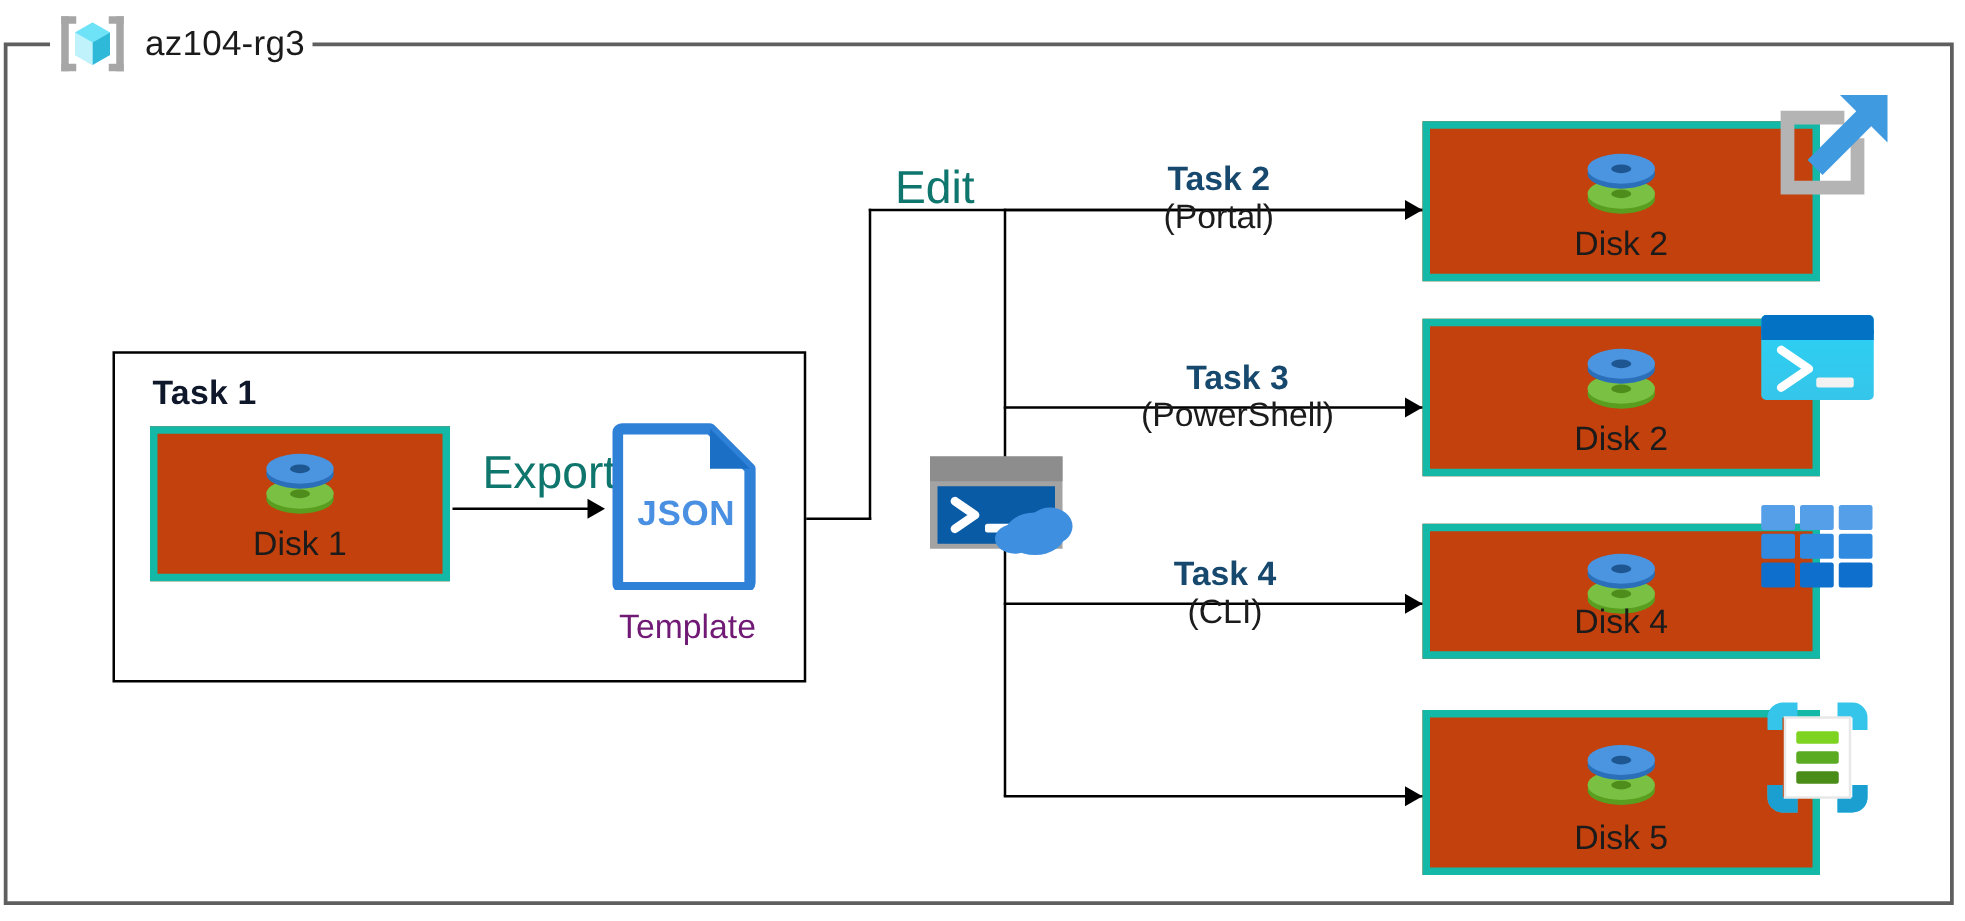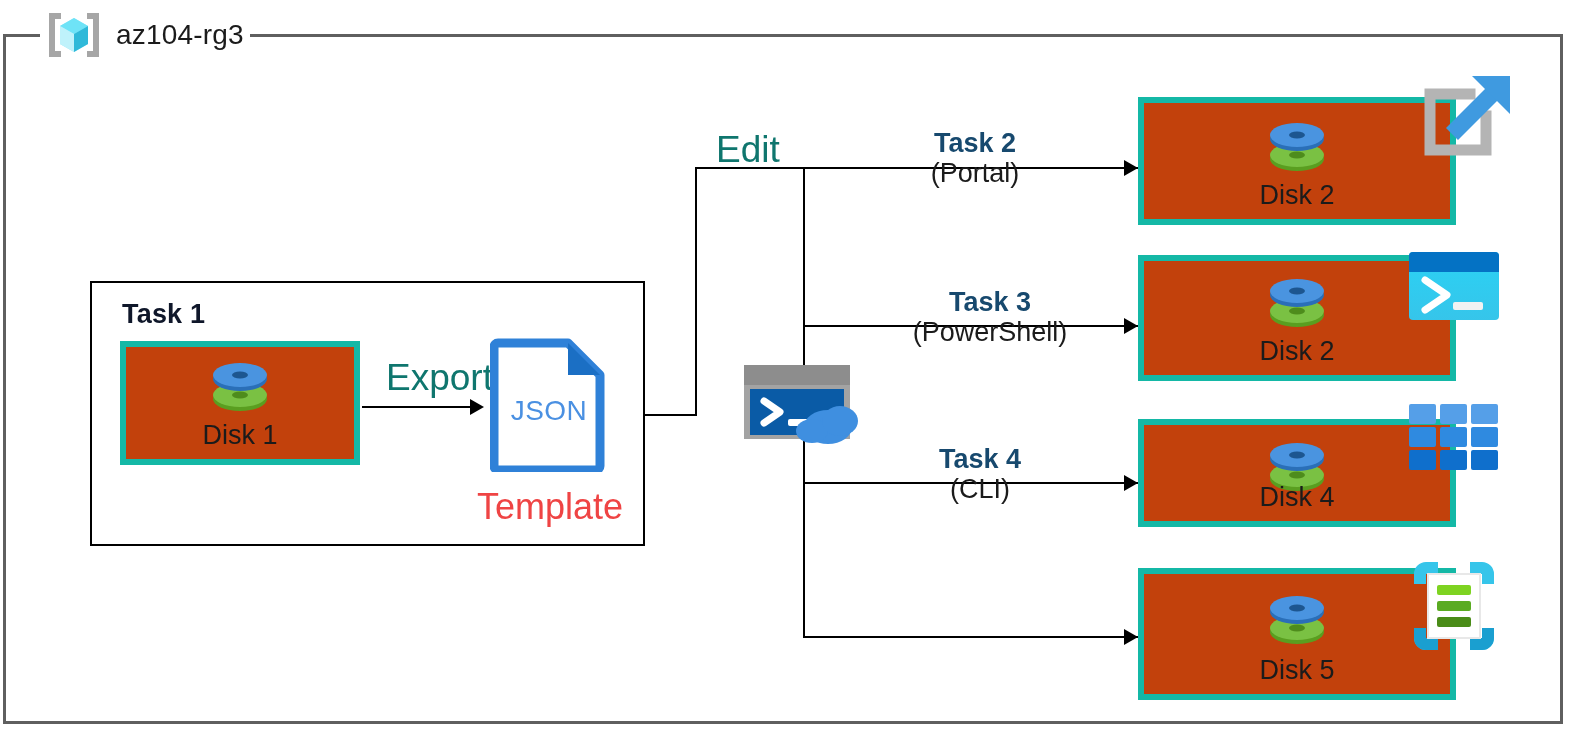--- a/index.html
+++ b/index.html
@@ -158,33 +158,33 @@
     top: 337px;
     width: 118px;
     height: 135px;
   }
   .json-text {
     position: absolute;
     left: 0; right: 0;
     top: 58px;
     text-align: center;
     font-size: 28px;
-    font-weight: normal;
+    font-weight: bold;
     color: #4a90e2;
     letter-spacing: 0.5px;
     pointer-events: none;
   }
   .template-label {
     position: absolute;
     left: 420px;
     top: 486px;
     width: 260px;
     text-align: center;
-    font-size: 36px;
-    color: #ef4444;
+    font-size: 27px;
+    color: #701a75;
   }
 
   
   .cloudshell {
     position: absolute;
     left: 744px;
     top: 365px;
     width: 122px;
     height: 80px;
   }

